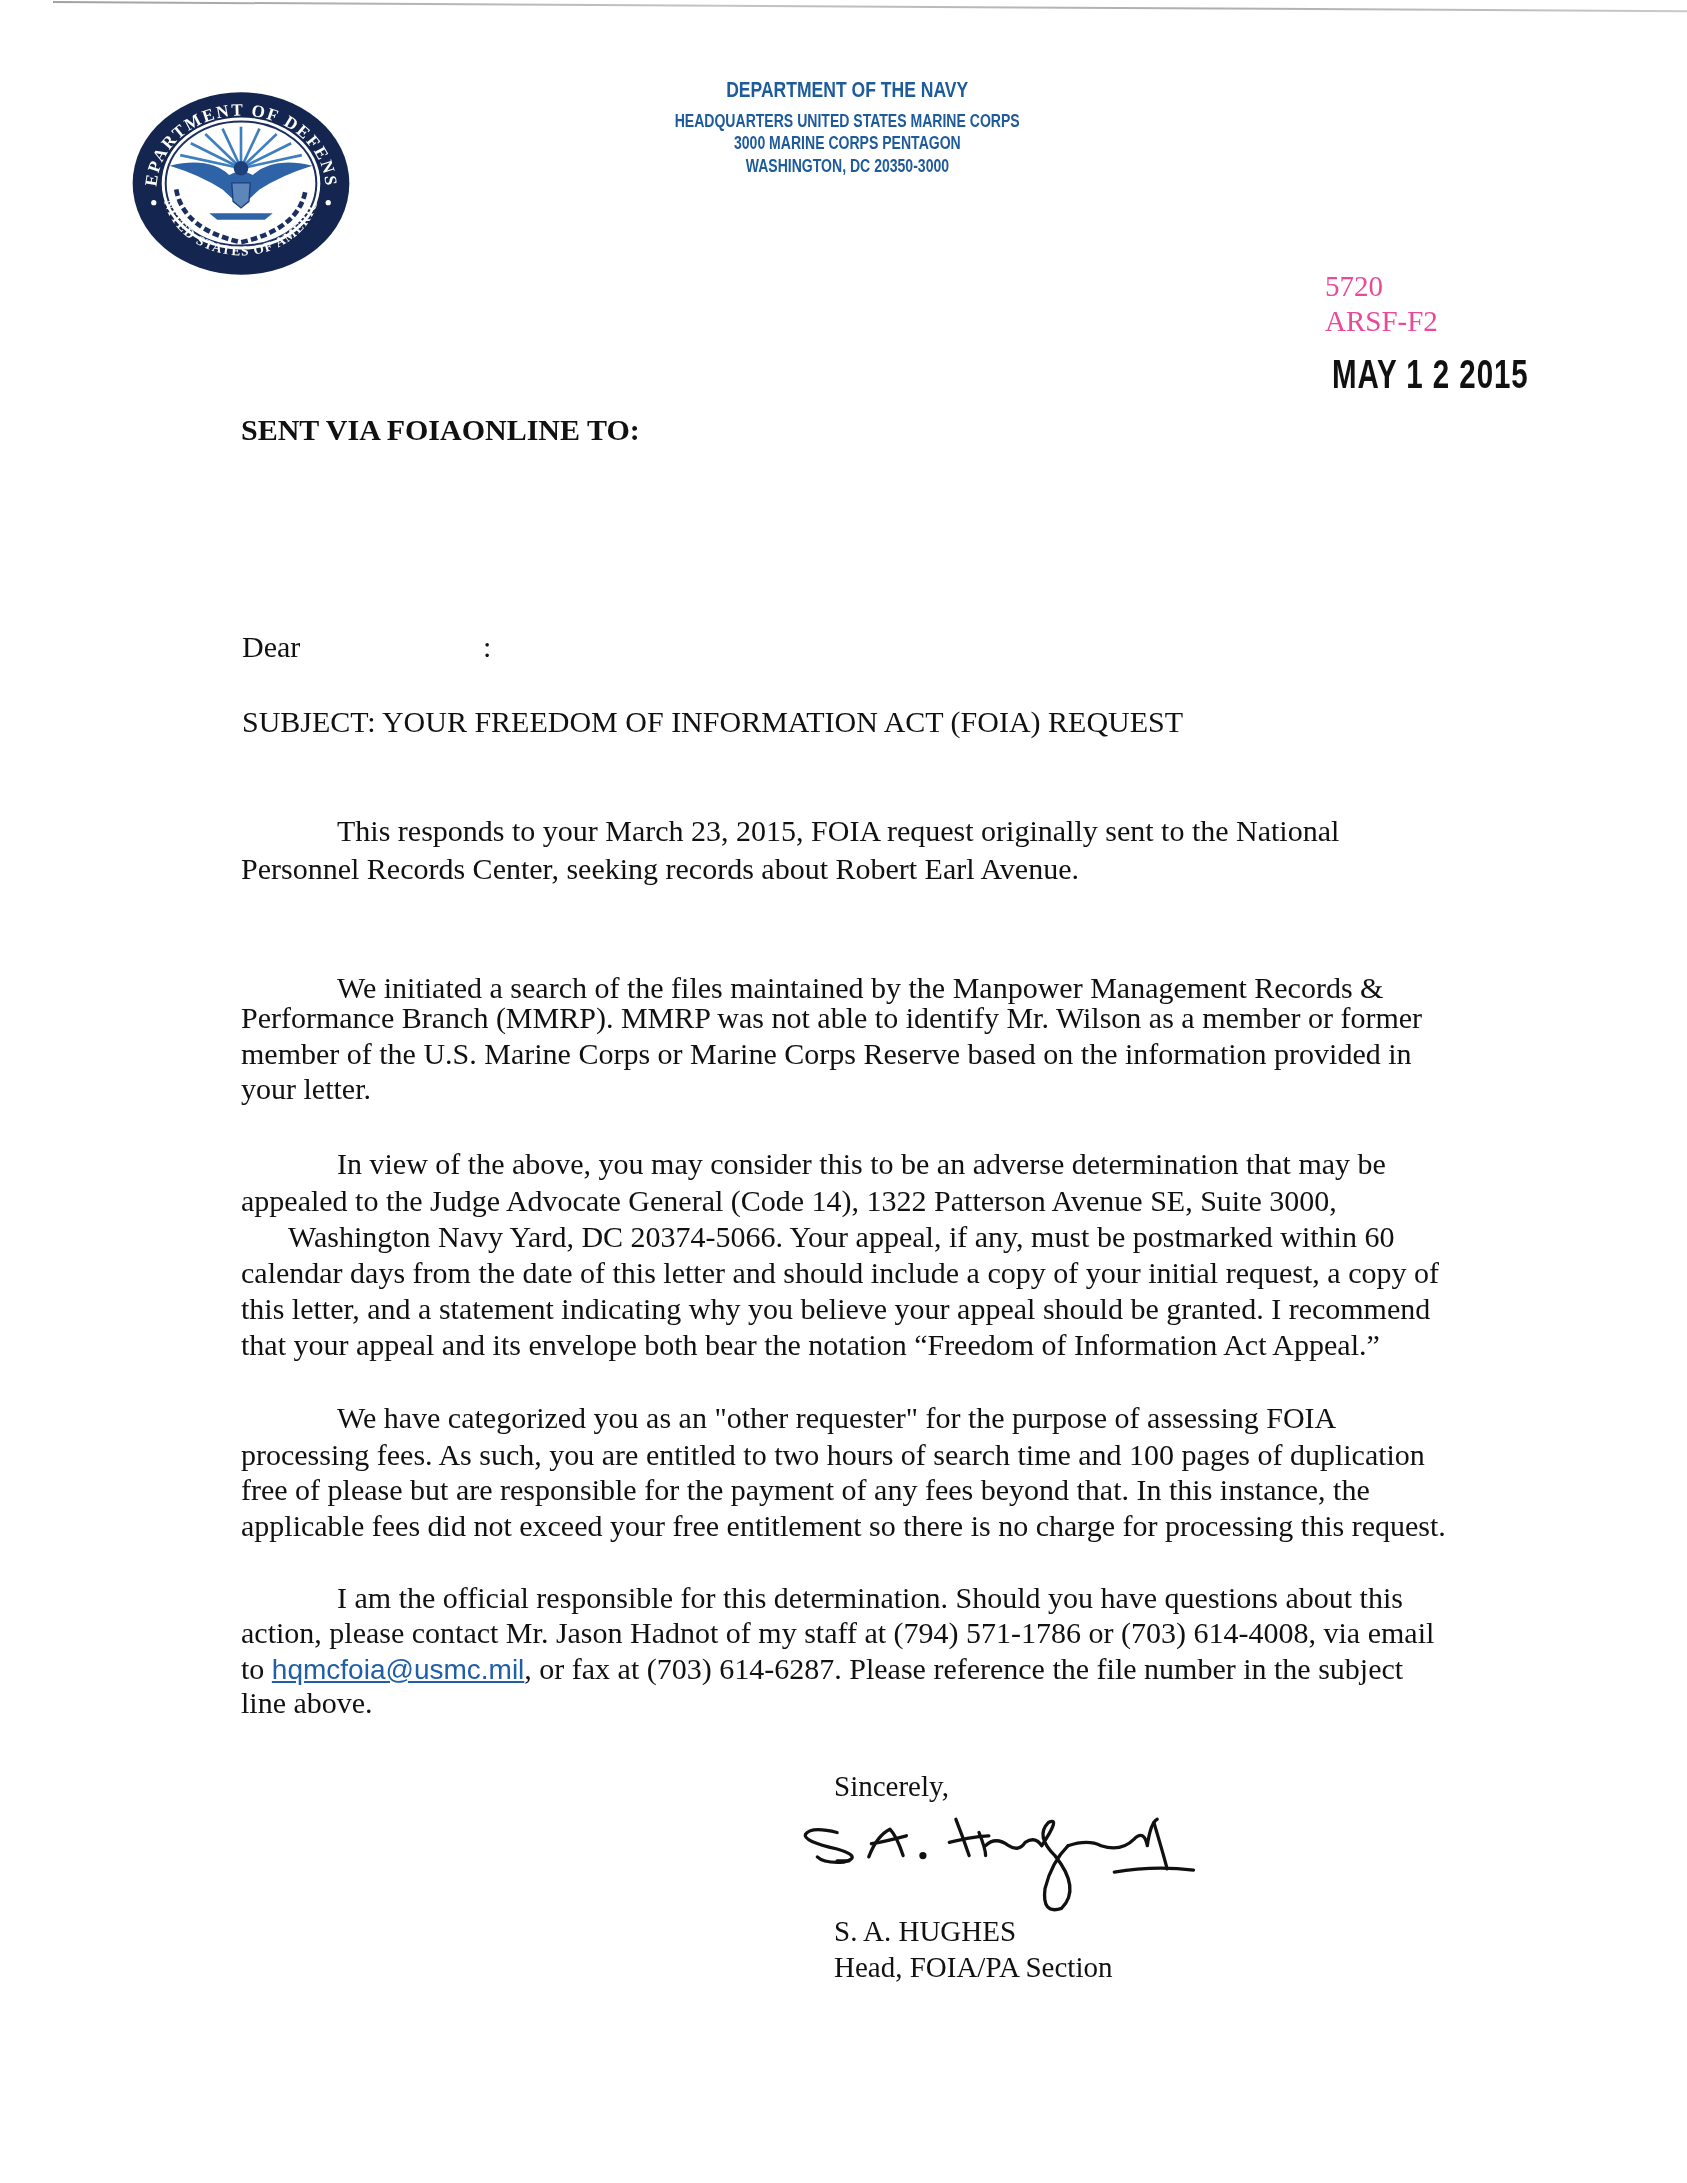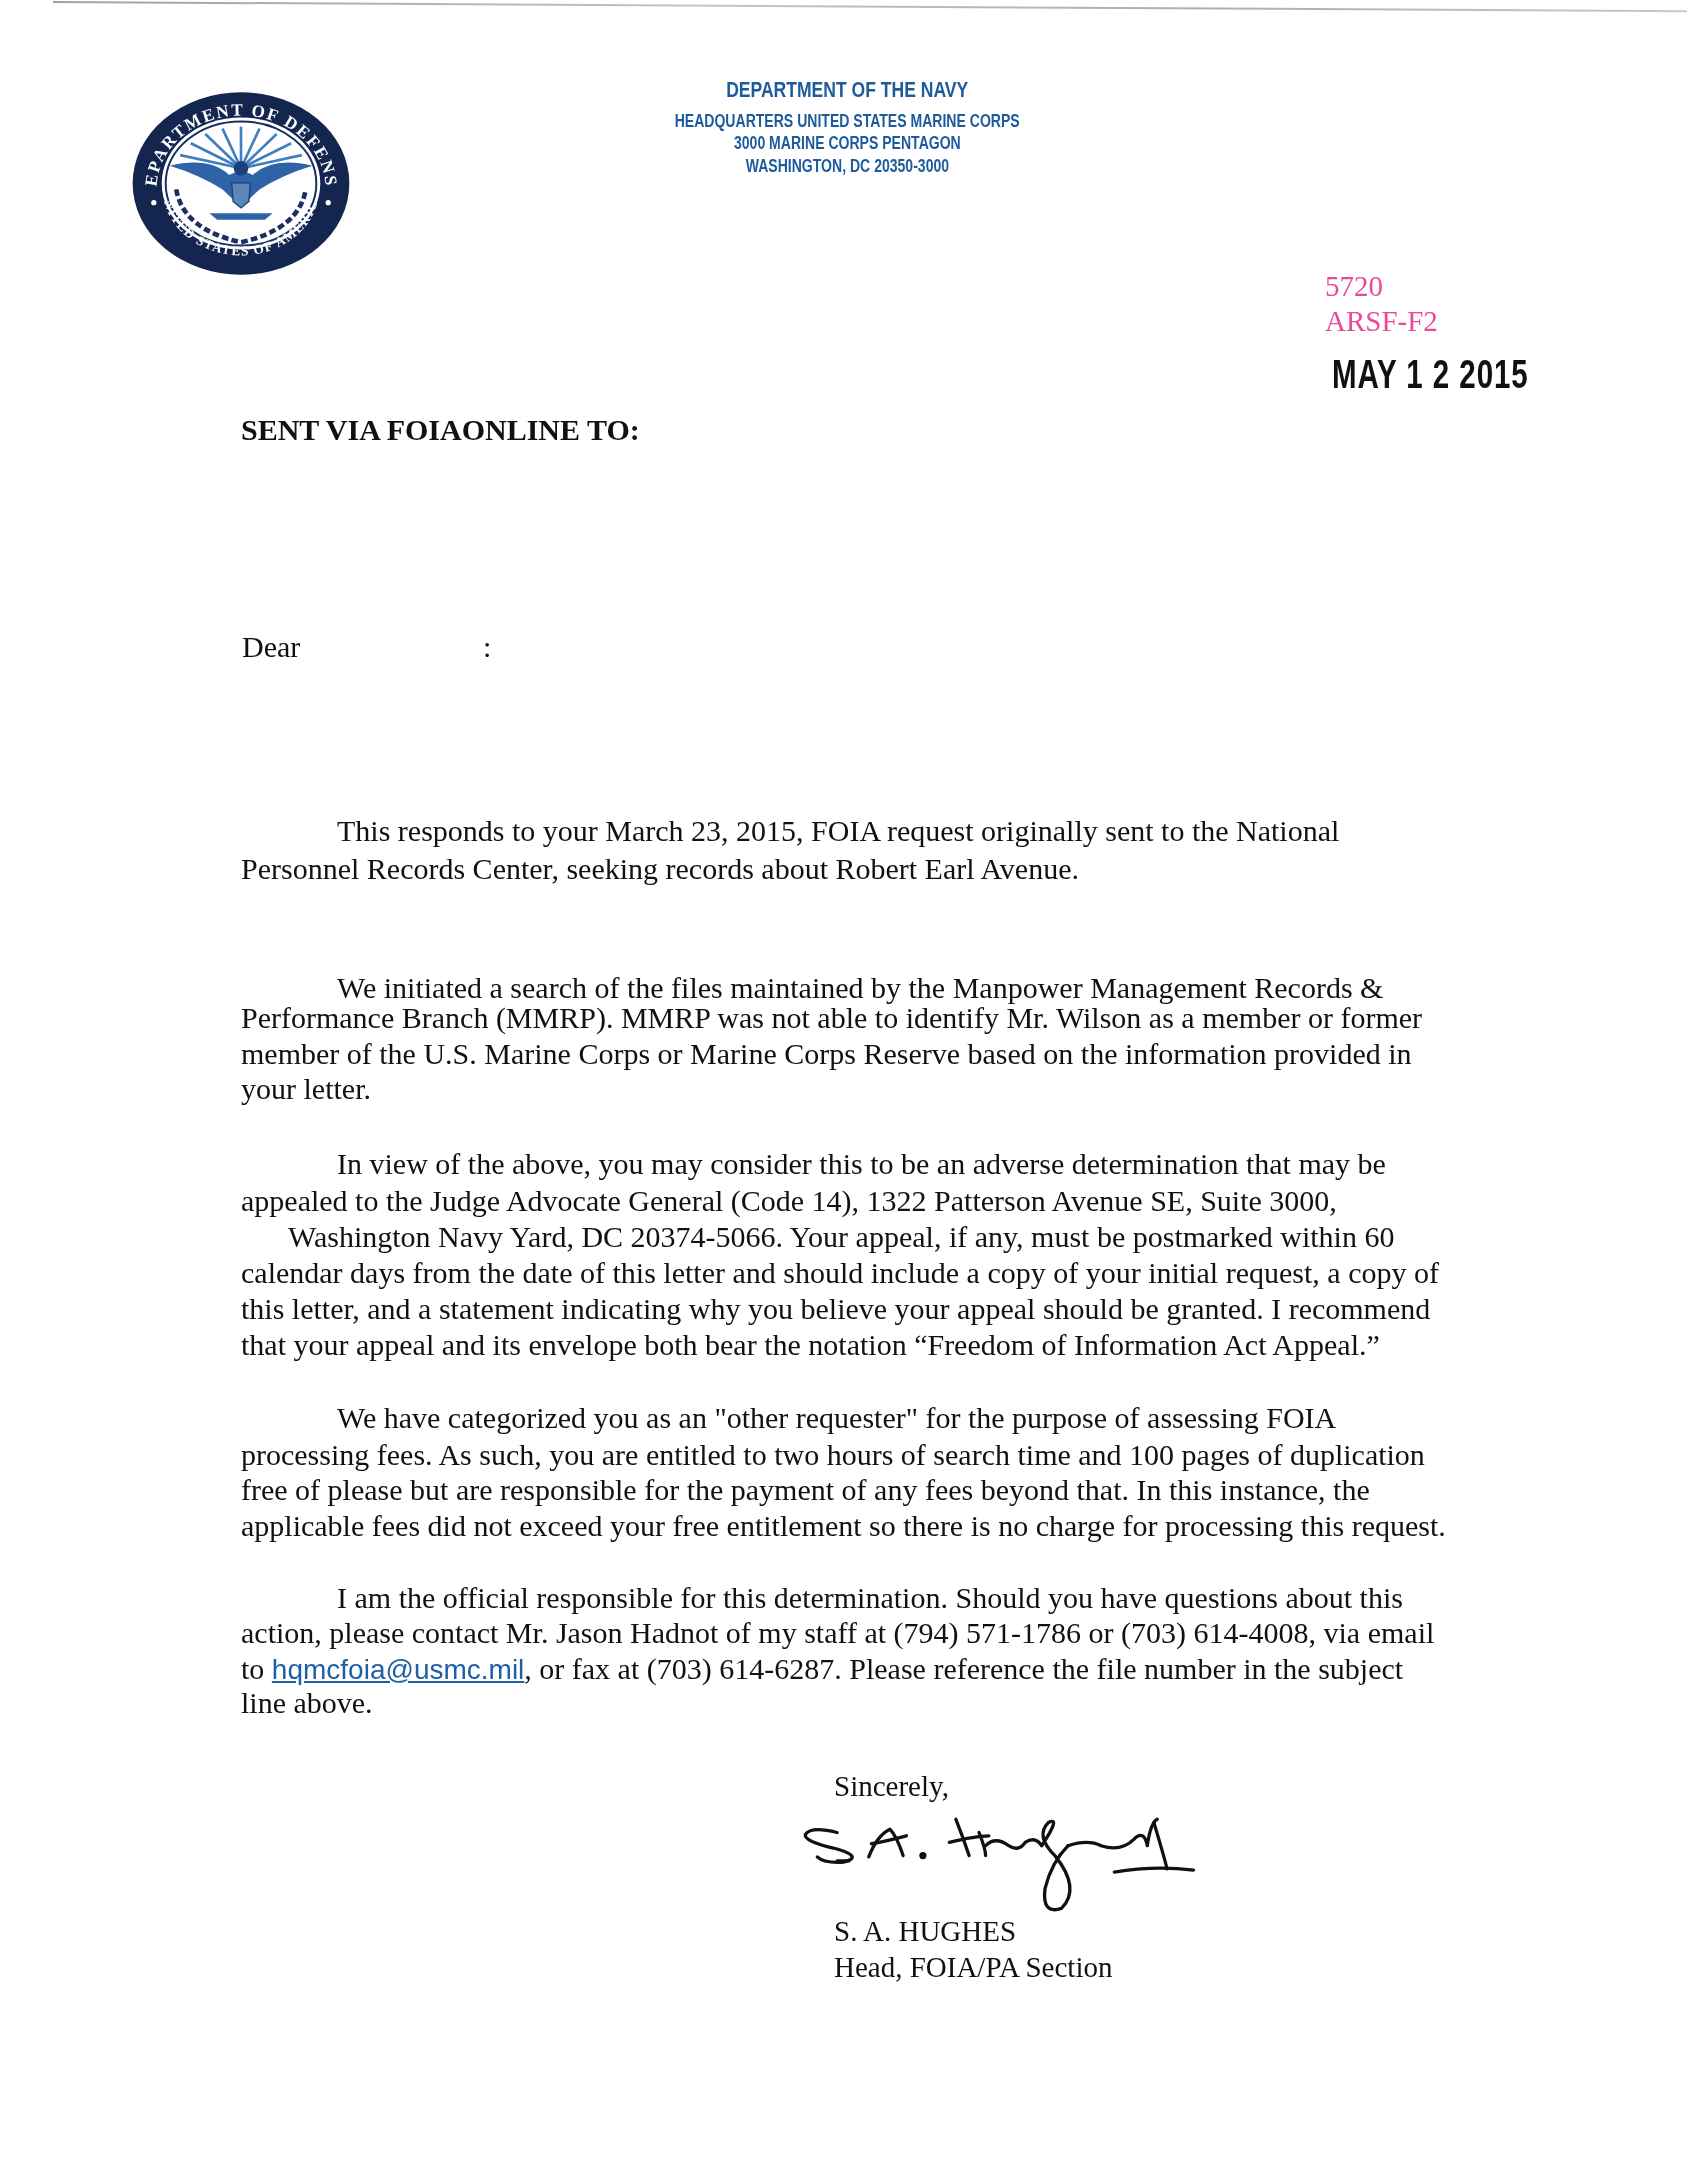--- a/index.html
+++ b/index.html
@@ -89,20 +89,21 @@
 
   <div class="abs ref" style="top:272px;">5720</div>
   <div class="abs ref" style="top:307px;">ARSF-F2</div>
   <div class="abs stamp">MAY 1 2 2015</div>
 
   <div class="abs body-line bold" style="top:415px;">SENT VIA FOIAONLINE TO:</div>
 
   <div class="abs body-line" style="top:632px; left:242px;">Dear</div>
   <div class="abs body-line" style="top:632px; left:483px;">:</div>
 
+  <div class="abs body-line" style="top:707px; left:242px;">SUBJECT:  YOUR FREEDOM OF INFORMATION ACT (FOIA) REQUEST</div>
 
   <div>
     <div class="abs body-line indent" style="top:816px;text-align:right;">This responds to your March 23, 2015, FOIA request originally sent to the National</div>
     <div class="abs body-line" style="top:854px;">Personnel Records Center, seeking records about Robert Earl Avenue.</div>
   </div>
 
   <div>
     <div class="abs body-line indent" style="top:967px;margin-top:6px;">We initiated a search of the files maintained by the Manpower Management Records &amp;</div>
     <div class="abs body-line" style="top:1003px;">Performance Branch (MMRP).  MMRP was not able to identify Mr. Wilson as a member or former</div>
     <div class="abs body-line" style="top:1039px;">member of the U.S. Marine Corps or Marine Corps Reserve based on the information provided in</div>

